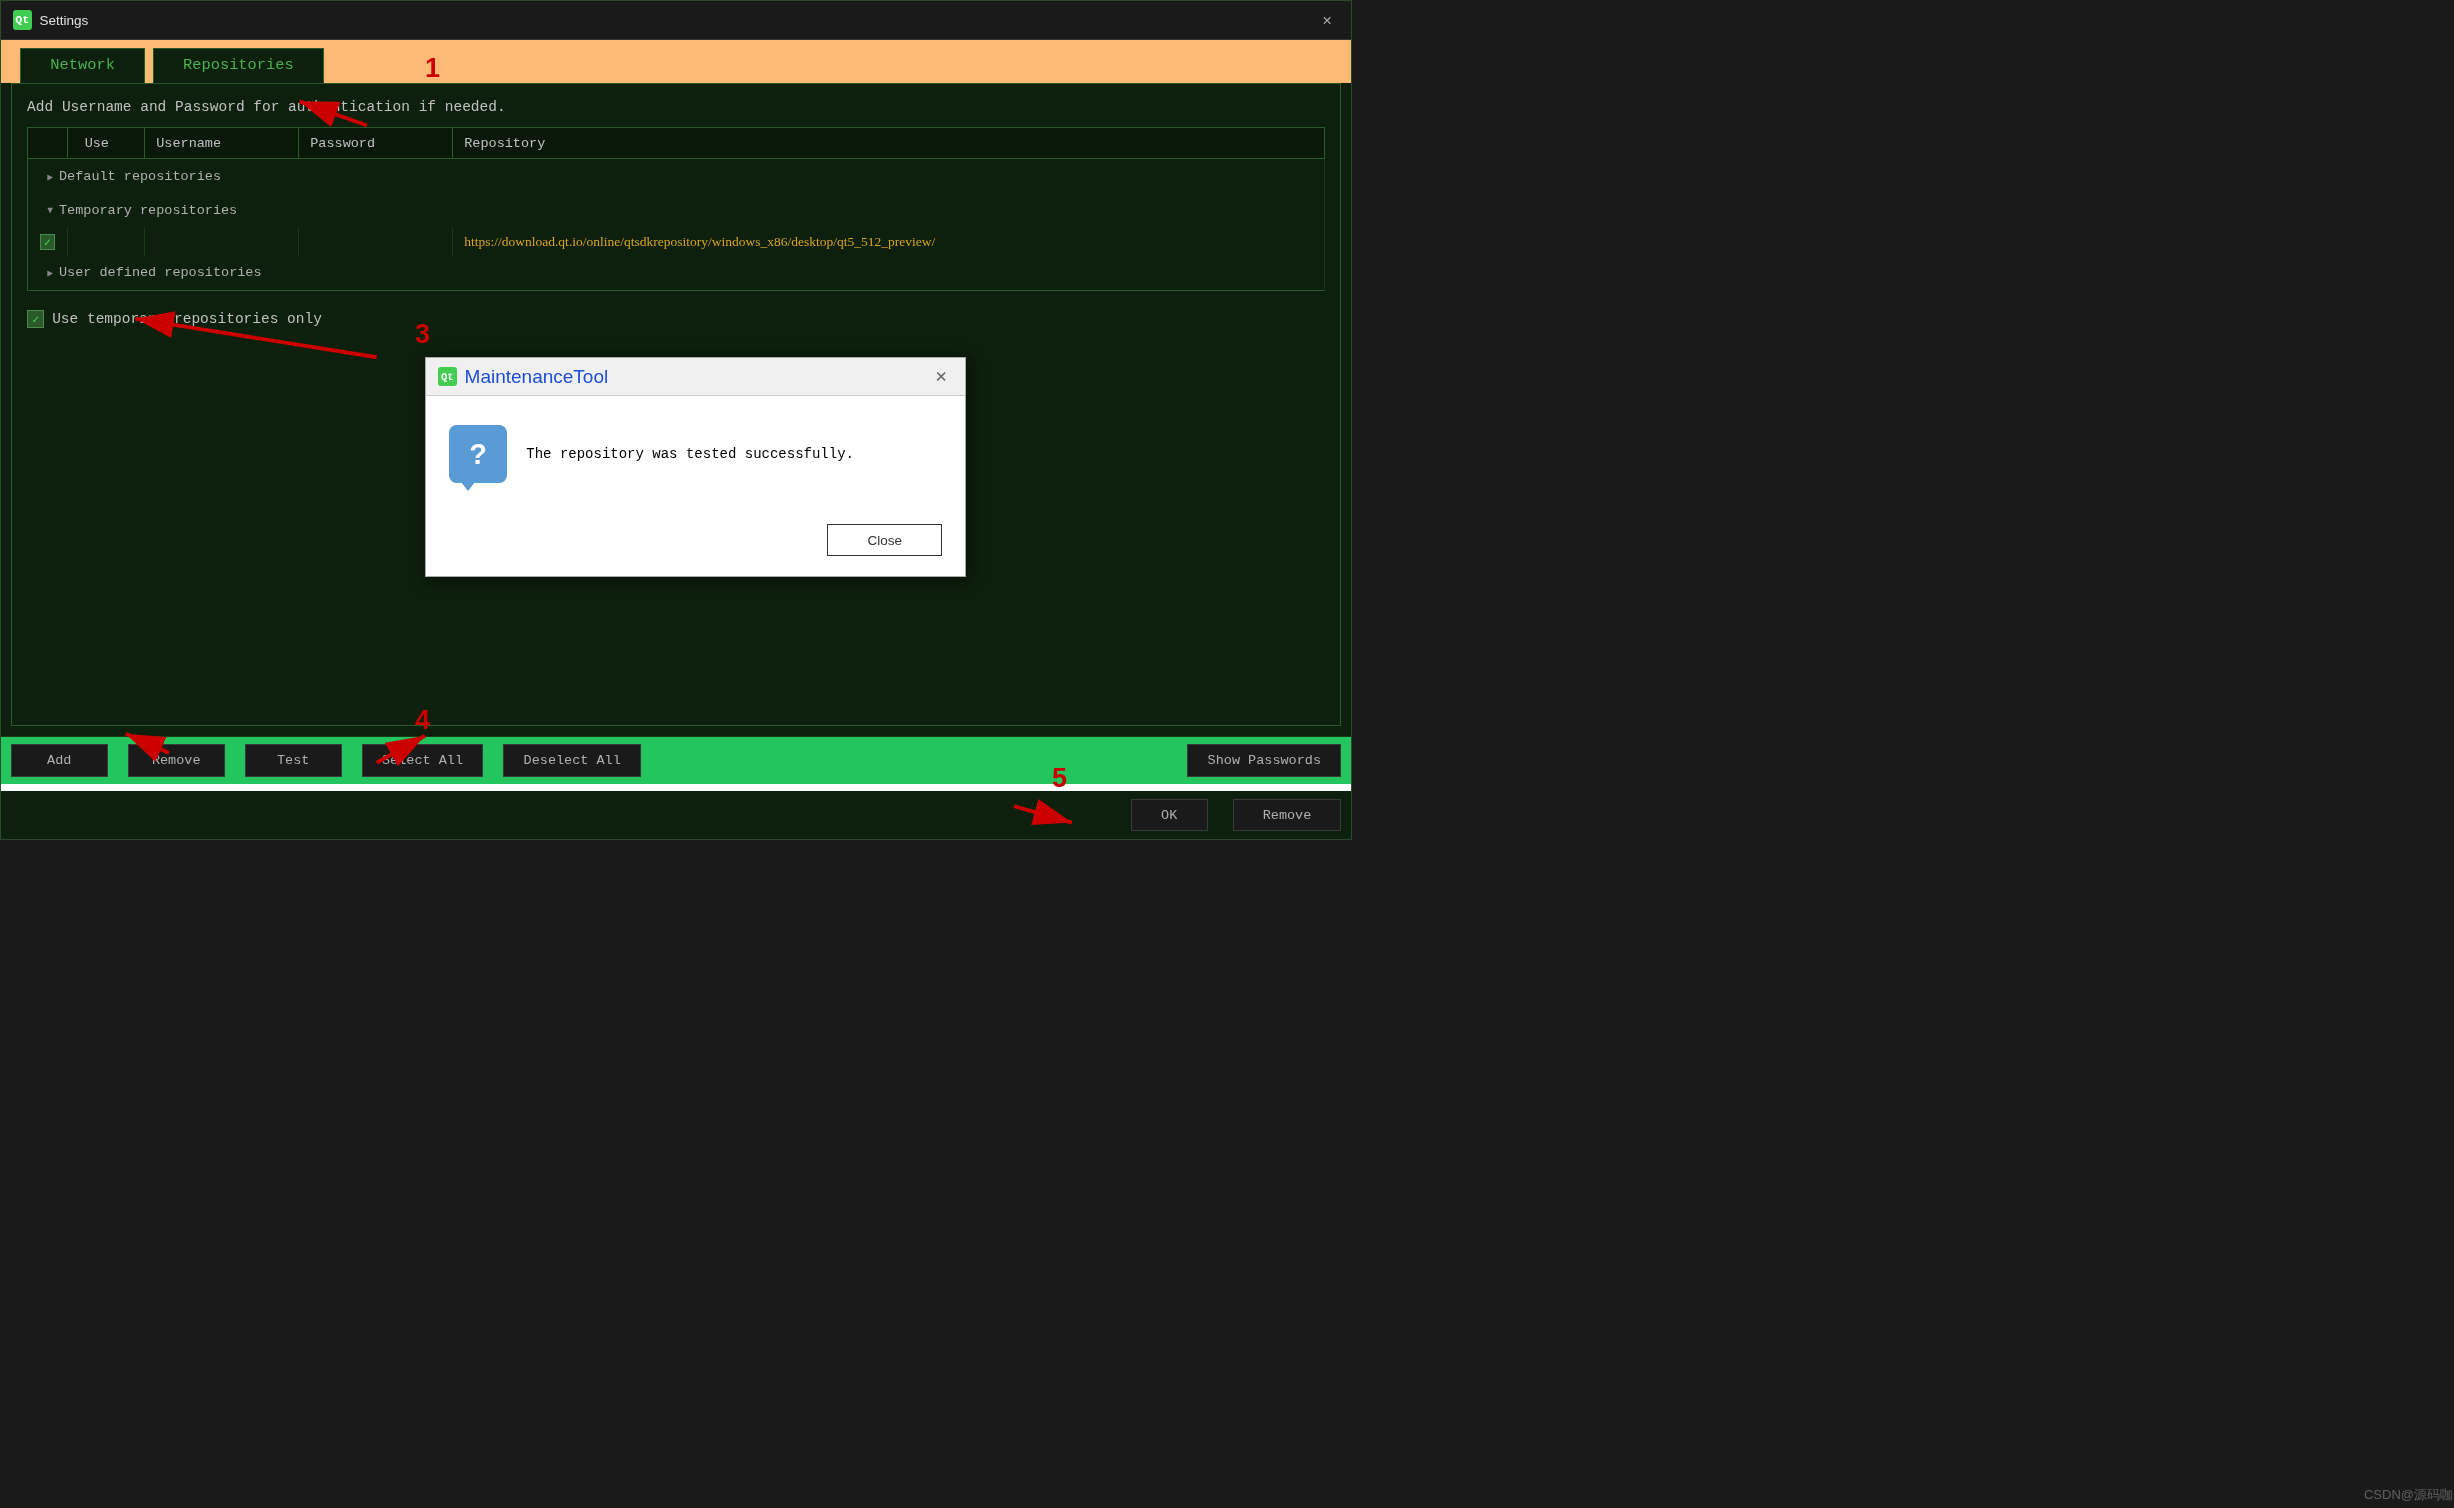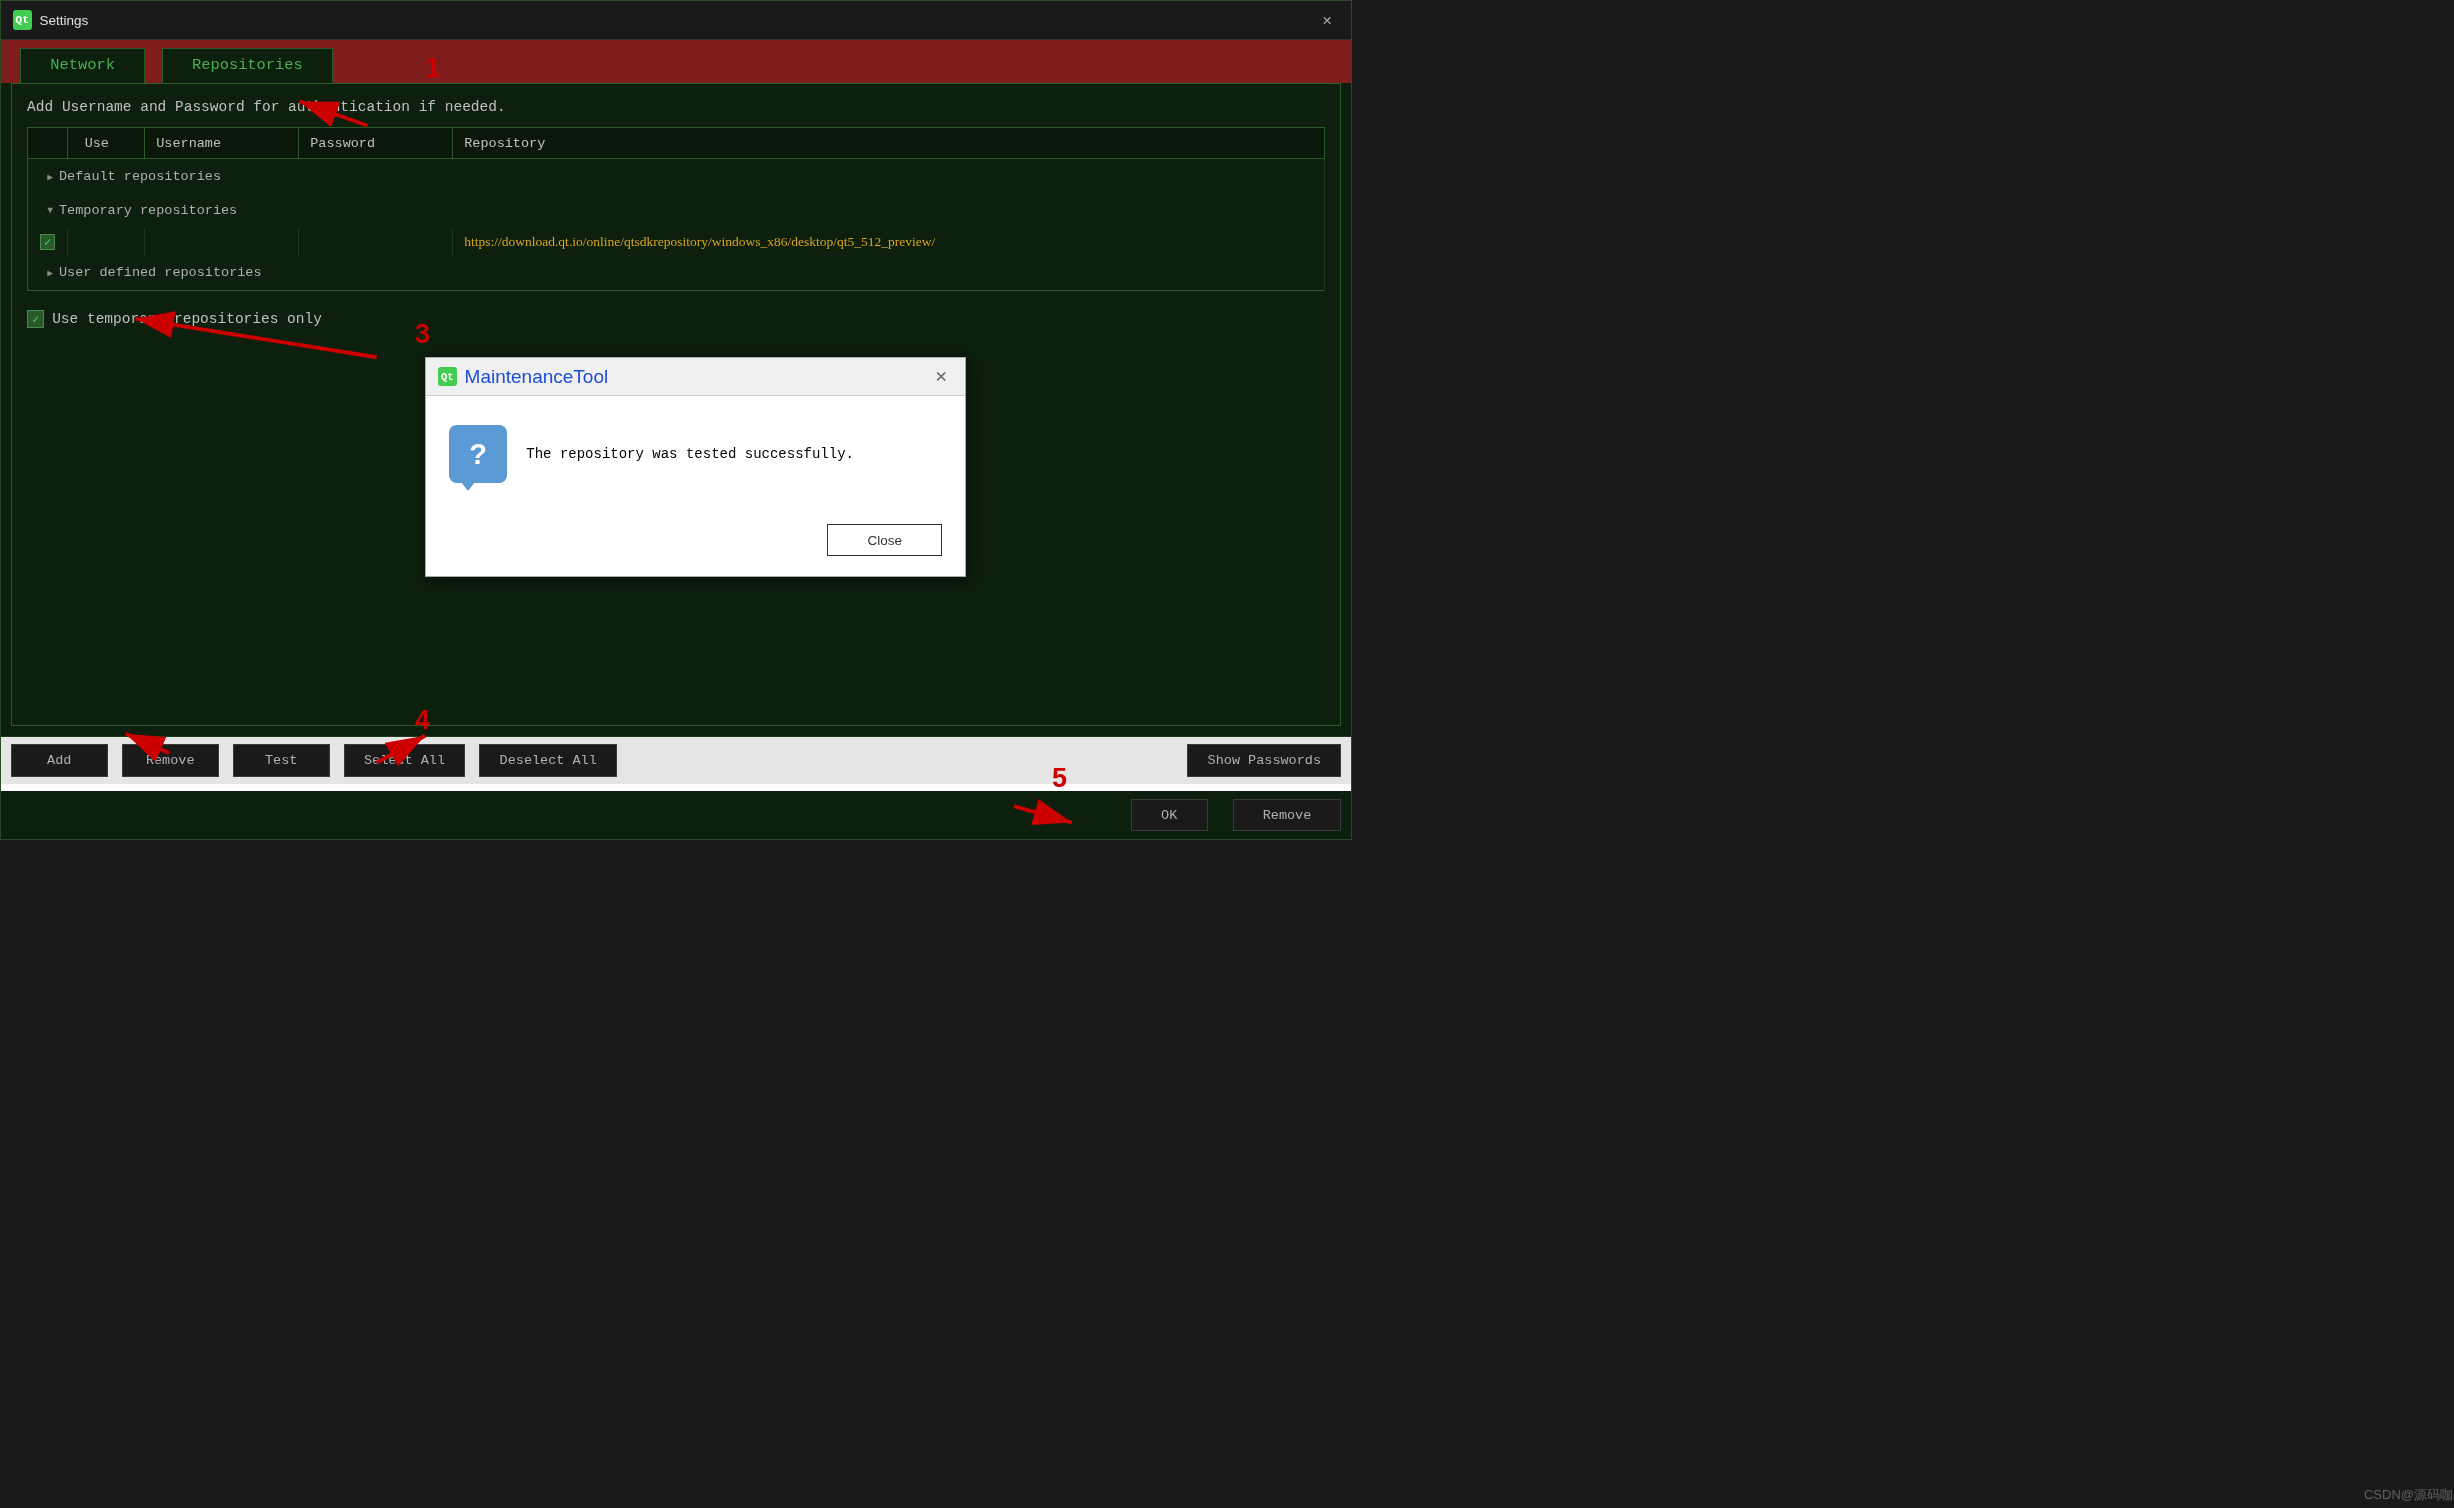--- a/index.html
+++ b/index.html
@@ -61,22 +61,22 @@
       font-size: 15.4px;
       cursor: pointer;
       padding: 3.9px 7.7px;
     }
 
     
     .tabs-container {
       display: flex;
       flex-direction: row;
       padding: 7.7px 19.3px 0;
-      background: #7f1d1d;
-      gap: 9px;
+      background: #fdba74;
+      gap: 0;
     }
 
     .tab {
       padding: 7.7px 29px;
       cursor: pointer;
       font-size: 15.4px;
       color: #4caf50;
       border: 1px solid #2a5a2a;
       border-bottom: none;
       background: #0d1f0d;
@@ -199,23 +199,23 @@
 
     .bottom-label {
       color: #c0c0c0;
       font-size: 14.5px;
       font-family: 'Courier New', Courier, monospace;
     }
 
     
     .buttons-row {
       display: flex;
-      gap: 14px;
+      gap: 20px;
       padding: 7.7px 9.7px;
-      background: #e5e5e5;
+      background: #22c55e;
       border-top: 1px solid #1a3a1a;
     }
 
     .action-btn {
       padding: 7.7px 19.3px;
       background: #1a1a1a;
       border: 1px solid #3a3a3a;
       color: #b0b0b0;
       font-size: 13.5px;
       cursor: pointer;

